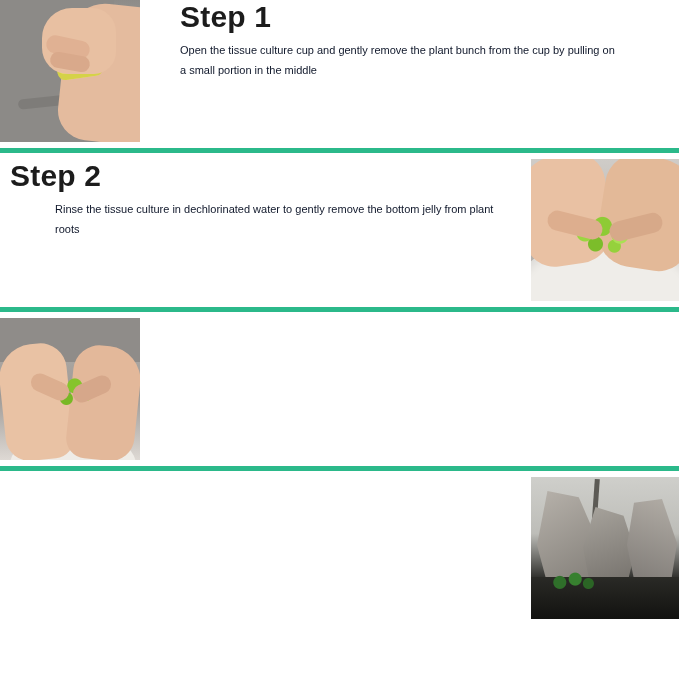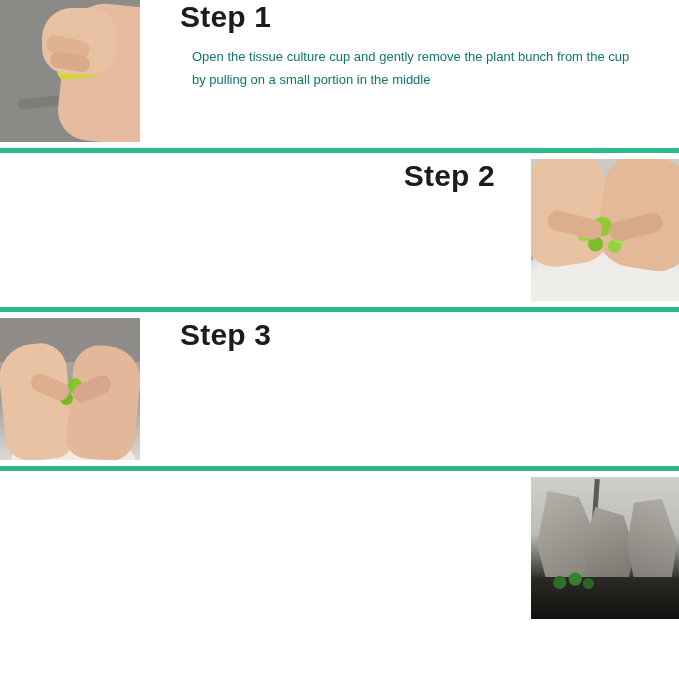--- a/index.html
+++ b/index.html
@@ -50,37 +50,36 @@
     flex: 1;
     padding: 0 6px 0 12px;
     box-sizing: border-box;
   }
   .step-row.left-img .text-col {
     text-align: left;
     padding-left: 40px;
     padding-right: 10px;
   }
   .step-row.right-img .text-col {
-    text-align: right;
     padding-right: 36px;
     padding-left: 10px;
   }
   .step-title {
     font-size: 30px;
     font-weight: 700;
     color: #1c1c1c;
     letter-spacing: 0.2px;
     margin: 0 0 8px 0;
     line-height: 1.1;
   }
   .step-body {
-    font-size: 13px;
+    font-size: 11px;
     line-height: 1.78;
-    color: #0f766e;
-    margin: 12px;
+    color: #0f172a;
+    margin: 0;
     max-width: 440px;
   }
   .step-row.right-img .step-body {
     margin-left: auto;
   }
   .divider {
     height: 5px;
     background: #2bb98a;
     width: 100%;
     margin: 6px 0 6px 0;
@@ -213,38 +212,38 @@
       <div class="p2-bg"></div>
       <div class="p2-bowl"></div>
       <div class="p2-handL"></div>
       <div class="p2-handR"></div>
       <div class="p2-plant"></div>
       <div class="p2-fingL"></div>
       <div class="p2-fingR"></div>
     </div>
     <div class="text-col">
       <h2 class="step-title">Step 2</h2>
+      <p class="step-body">Rinse the tissue culture in dechlorinated water to gently remove the bottom jelly from plant roots</p>
     </div>
   </div>
 
   <div class="divider"></div>
 
   <div class="step-row left-img">
     <div class="photo">
       <div class="p3-bg"></div>
       <div class="p3-sleeve"></div>
       <div class="p3-dish"></div>
       <div class="p3-handL"></div>
       <div class="p3-handR"></div>
       <div class="p3-plant"></div>
       <div class="p3-thumbL"></div>
       <div class="p3-thumbR"></div>
     </div>
     <div class="text-col">
-      <h2 class="step-title">Step 3</h2>
     </div>
   </div>
 
   <div class="divider"></div>
 
   <div class="step-row right-img">
     <div class="photo wide">
       <div class="p4-bg"></div>
       <div class="p4-stick"></div>
       <div class="p4-rock1"></div>

